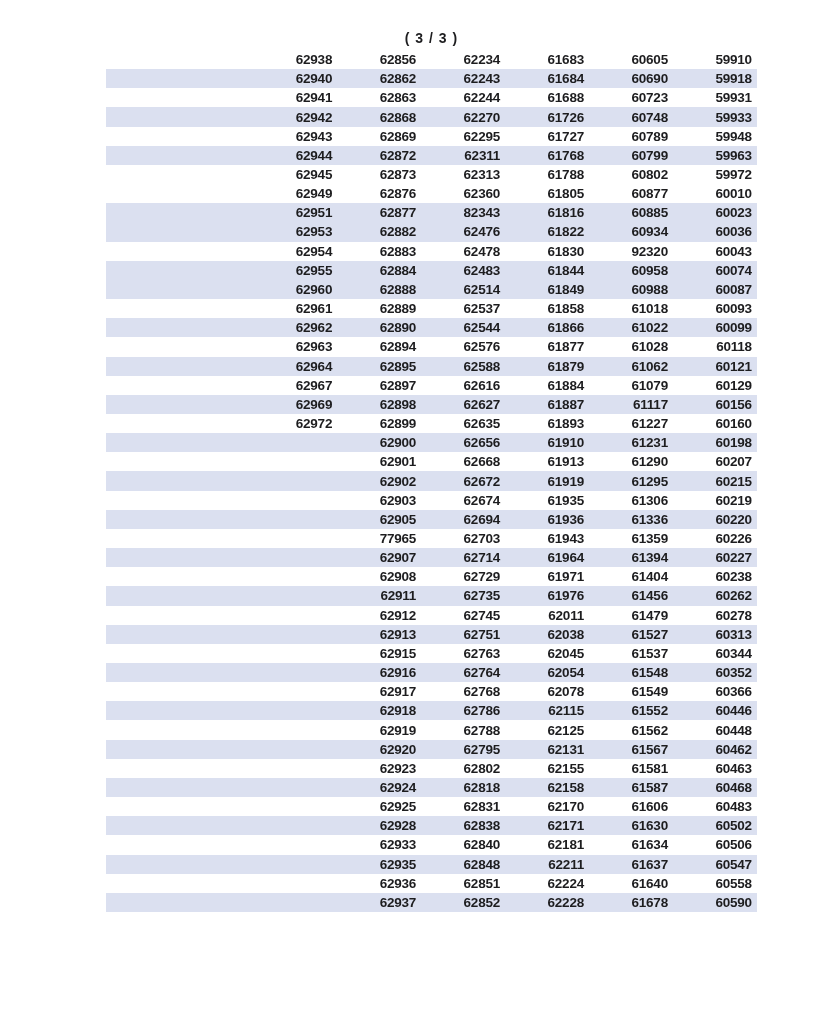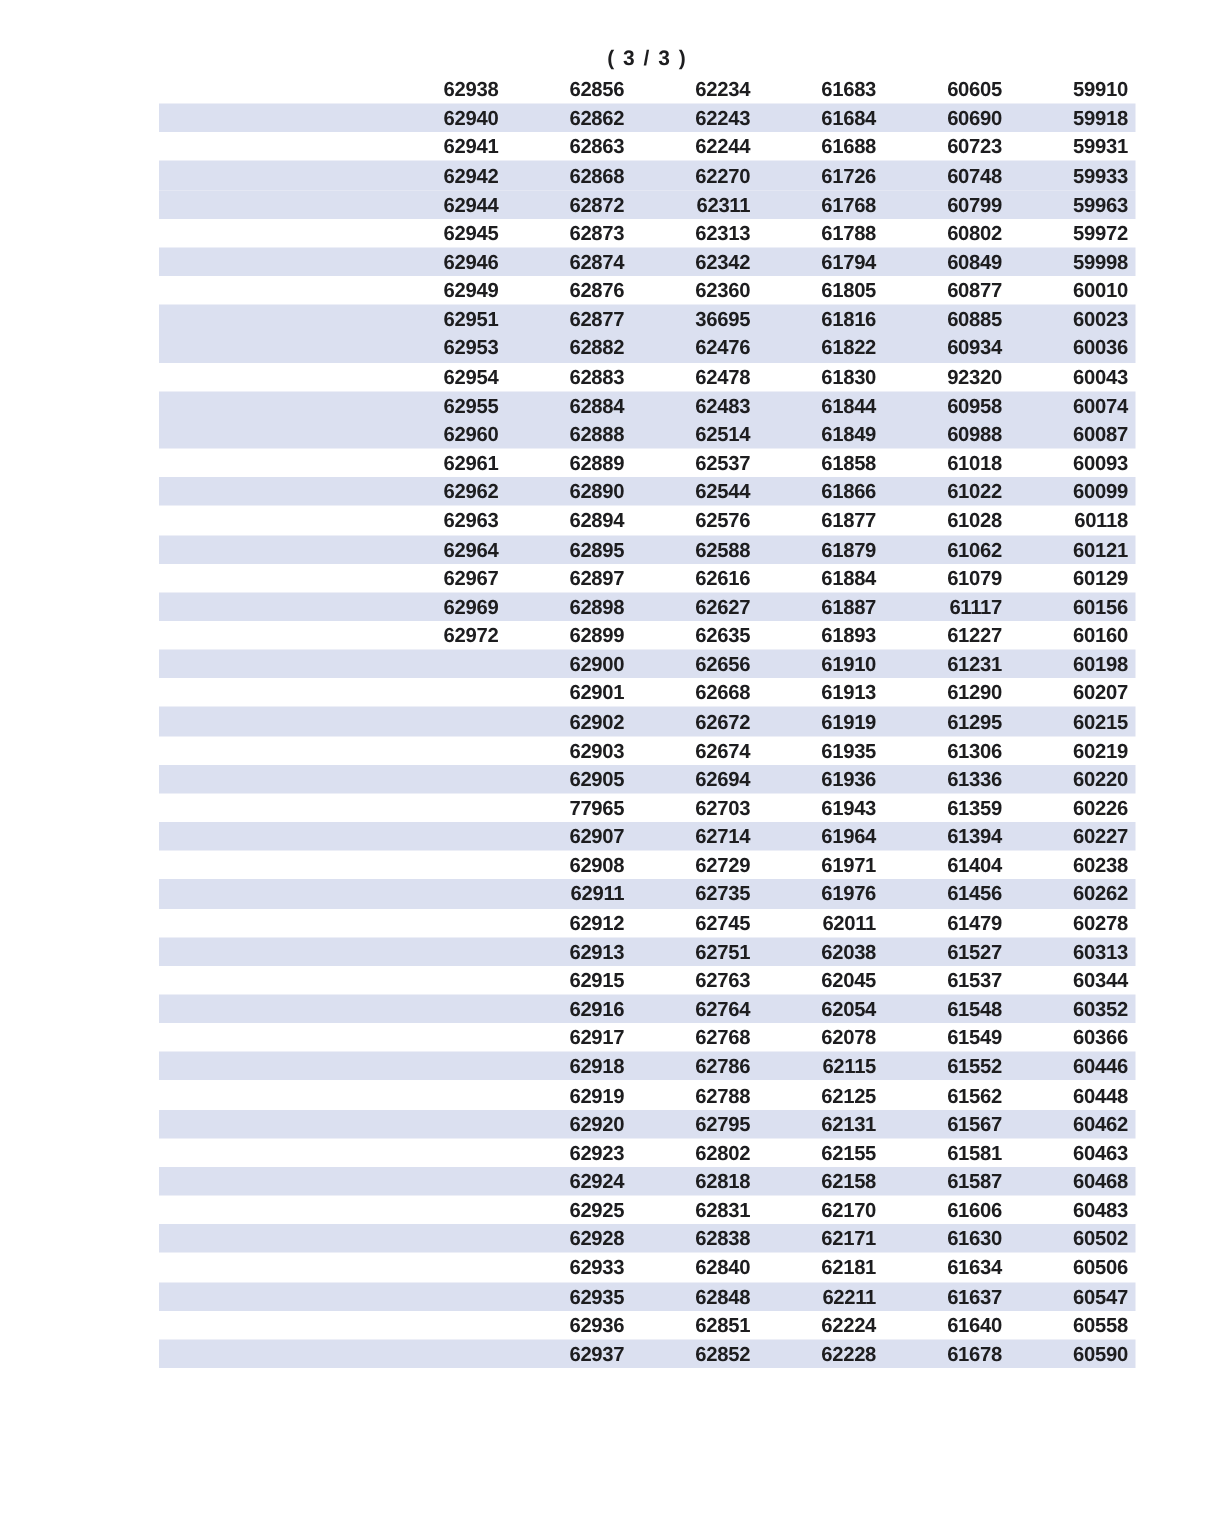--- a/index.html
+++ b/index.html
@@ -94,61 +94,61 @@
       </div>
       <div class="row striped">
         <div class="cell spacer"></div>
         <div class="cell">62942</div>
         <div class="cell">62868</div>
         <div class="cell">62270</div>
         <div class="cell">61726</div>
         <div class="cell">60748</div>
         <div class="cell">59933</div>
       </div>
+      <div class="row">
+        <div class="cell spacer"></div>
+        <div class="cell">62943</div>
+        <div class="cell">62869</div>
+        <div class="cell">62295</div>
+        <div class="cell">61727</div>
+        <div class="cell">60789</div>
+        <div class="cell">59948</div>
+      </div>
       <div class="row striped">
         <div class="cell spacer"></div>
         <div class="cell">62944</div>
         <div class="cell">62872</div>
         <div class="cell">62311</div>
         <div class="cell">61768</div>
         <div class="cell">60799</div>
         <div class="cell">59963</div>
       </div>
       <div class="row">
         <div class="cell spacer"></div>
         <div class="cell">62945</div>
         <div class="cell">62873</div>
         <div class="cell">62313</div>
         <div class="cell">61788</div>
         <div class="cell">60802</div>
         <div class="cell">59972</div>
       </div>
-      <div class="row striped">
-        <div class="cell spacer"></div>
-        <div class="cell">62946</div>
-        <div class="cell">62874</div>
-        <div class="cell">62342</div>
-        <div class="cell">61794</div>
-        <div class="cell">60849</div>
-        <div class="cell">59998</div>
-      </div>
       <div class="row">
         <div class="cell spacer"></div>
         <div class="cell">62949</div>
         <div class="cell">62876</div>
         <div class="cell">62360</div>
         <div class="cell">61805</div>
         <div class="cell">60877</div>
         <div class="cell">60010</div>
       </div>
       <div class="row striped">
         <div class="cell spacer"></div>
         <div class="cell">62951</div>
         <div class="cell">62877</div>
-        <div class="cell">36695</div>
+        <div class="cell">82343</div>
         <div class="cell">61816</div>
         <div class="cell">60885</div>
         <div class="cell">60023</div>
       </div>
       <div class="row striped">
         <div class="cell spacer"></div>
         <div class="cell">62953</div>
         <div class="cell">62882</div>
         <div class="cell">62476</div>
         <div class="cell">61822</div>

